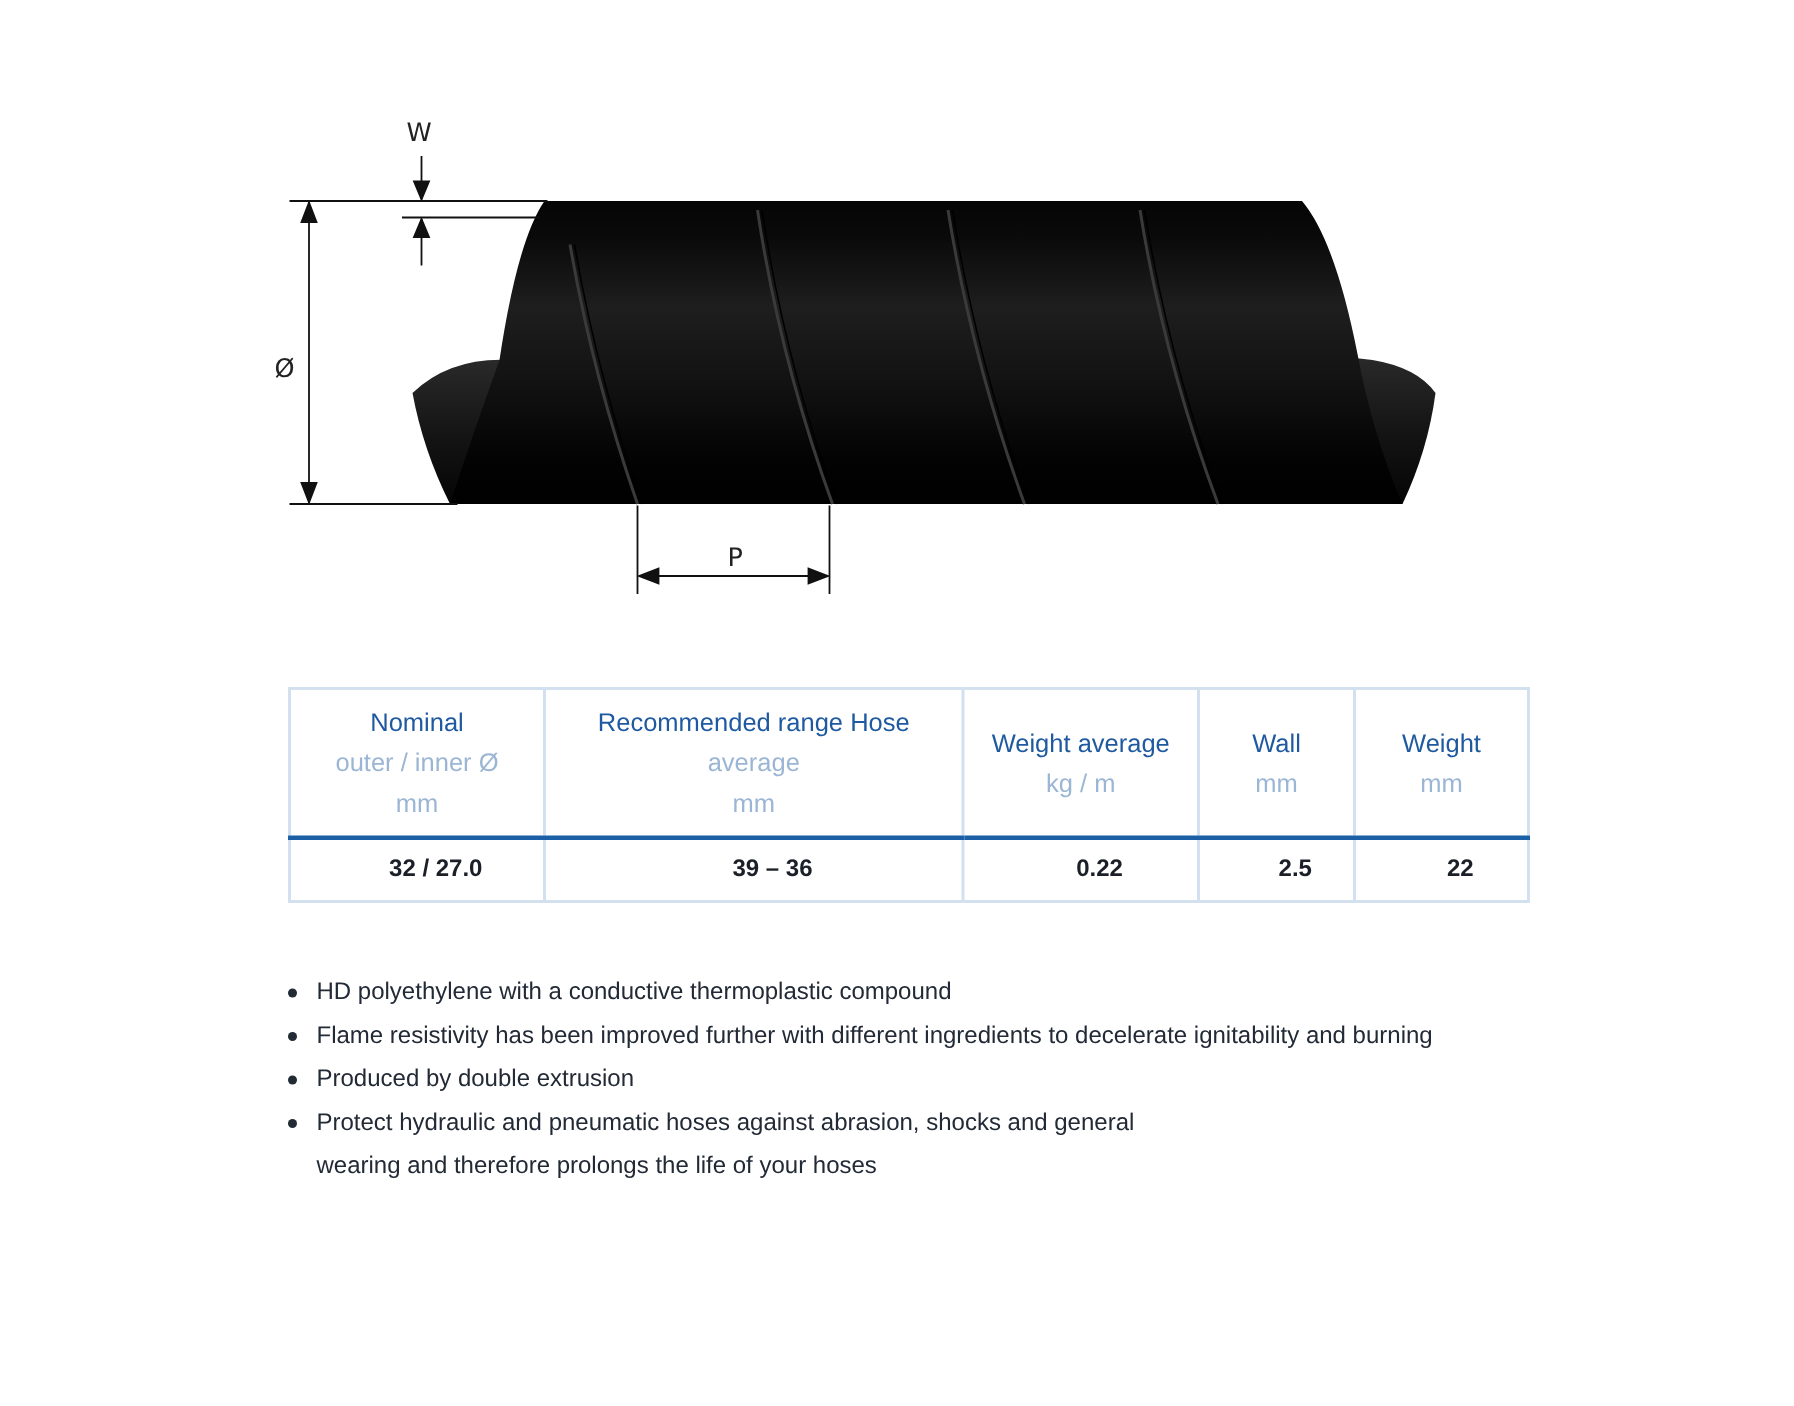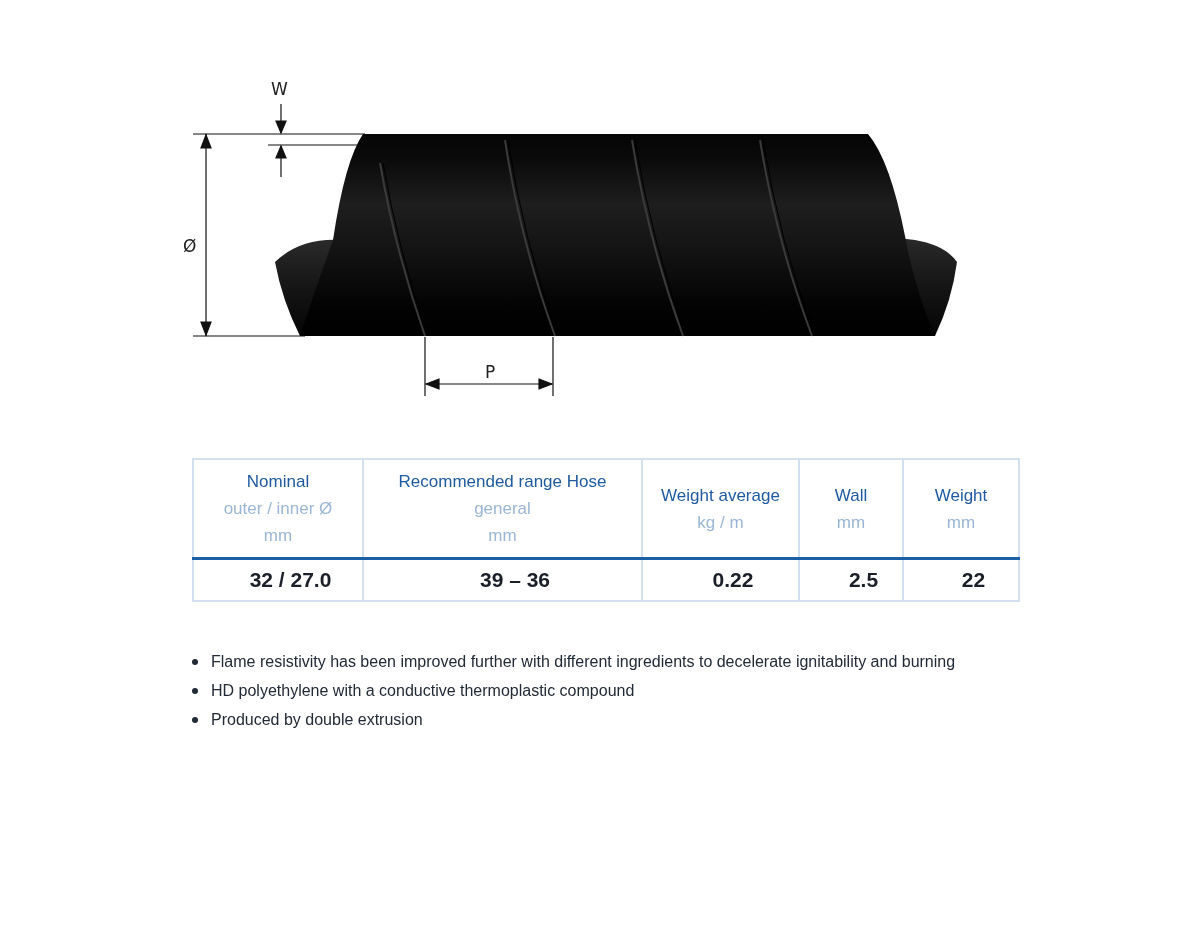--- a/index.html
+++ b/index.html
@@ -8,21 +8,21 @@
 
     .diagram { position: absolute; left: 0; top: 0; width: 1196px; height: 420px; }
     .diagram svg { position: absolute; left: 0; top: 0; }
     .dim-label { position: absolute; font-family: "DejaVu Sans", sans-serif; font-size: 17px; color: #222; }
 
     .spec-table { position: absolute; left: 192px; top: 458px; width: 826px;
                   border-collapse: collapse; table-layout: fixed; border-radius: 12px; }
     .spec-table th, .spec-table td { border: 2px solid #d3e0ef; text-align: center; padding: 0; }
     .spec-table th { height: 97px; font-weight: normal; font-size: 17px; line-height: 27px;
                      font-family: "Liberation Sans", sans-serif; border-bottom: 3px solid #1b5fa6; }
-    .spec-table td { height: 40px; font-weight: bold; font-size: 21px; color: #1b1f28; padding-left: 25px; }
+    .spec-table td { height: 40px; font-weight: bold; font-size: 16px; color: #1b1f28; padding-left: 25px; }
     .th-main { color: #1f5aa0; display: block; }
     .th-sub { color: #9bb6d4; display: block; }
 
     .features { position: absolute; left: 192px; top: 647px; margin: 0; padding: 0; list-style: none;
                 font-size: 16px; color: #222a36; }
     .features li { position: relative; padding-left: 19px; line-height: 29px; }
     .features li::before { content: ""; position: absolute; left: 0; top: 12px; width: 6px; height: 6px;
                            border-radius: 50%; background: #222a36; }
     .features li .wrap { display: block; width: 560px; }
   </style>
@@ -102,21 +102,21 @@
   </colgroup>
   <thead>
     <tr>
       <th>
         <span class="th-main">Nominal</span>
         <span class="th-sub">outer / inner Ø</span>
         <span class="th-sub">mm</span>
       </th>
       <th>
         <span class="th-main">Recommended range Hose</span>
-        <span class="th-sub">general</span>
+        <span class="th-sub">average</span>
         <span class="th-sub">mm</span>
       </th>
       <th>
         <span class="th-main">Weight average</span>
         <span class="th-sub">kg / m</span>
       </th>
       <th>
         <span class="th-main">Wall</span>
         <span class="th-sub">mm</span>
       </th>
@@ -131,16 +131,19 @@
       <td>32 / 27.0</td>
       <td>39 – 36</td>
       <td>0.22</td>
       <td>2.5</td>
       <td>22</td>
     </tr>
   </tbody>
 </table>
 
 <ul class="features">
+  <li><span>HD polyethylene with a conductive thermoplastic compound</span></li>
   <li><span>Flame resistivity has been improved further with different ingredients to decelerate ignitability and burning</span></li>
-  <li><span>HD polyethylene with a conductive thermoplastic compound</span></li>
   <li><span>Produced by double extrusion</span></li>
+  <li>
+      <span class="wrap">Protect hydraulic and pneumatic hoses against abrasion, shocks and general wearing and therefore prolongs the life of your hoses</span>
+    </li>
 </ul>
 
 </body></html>

